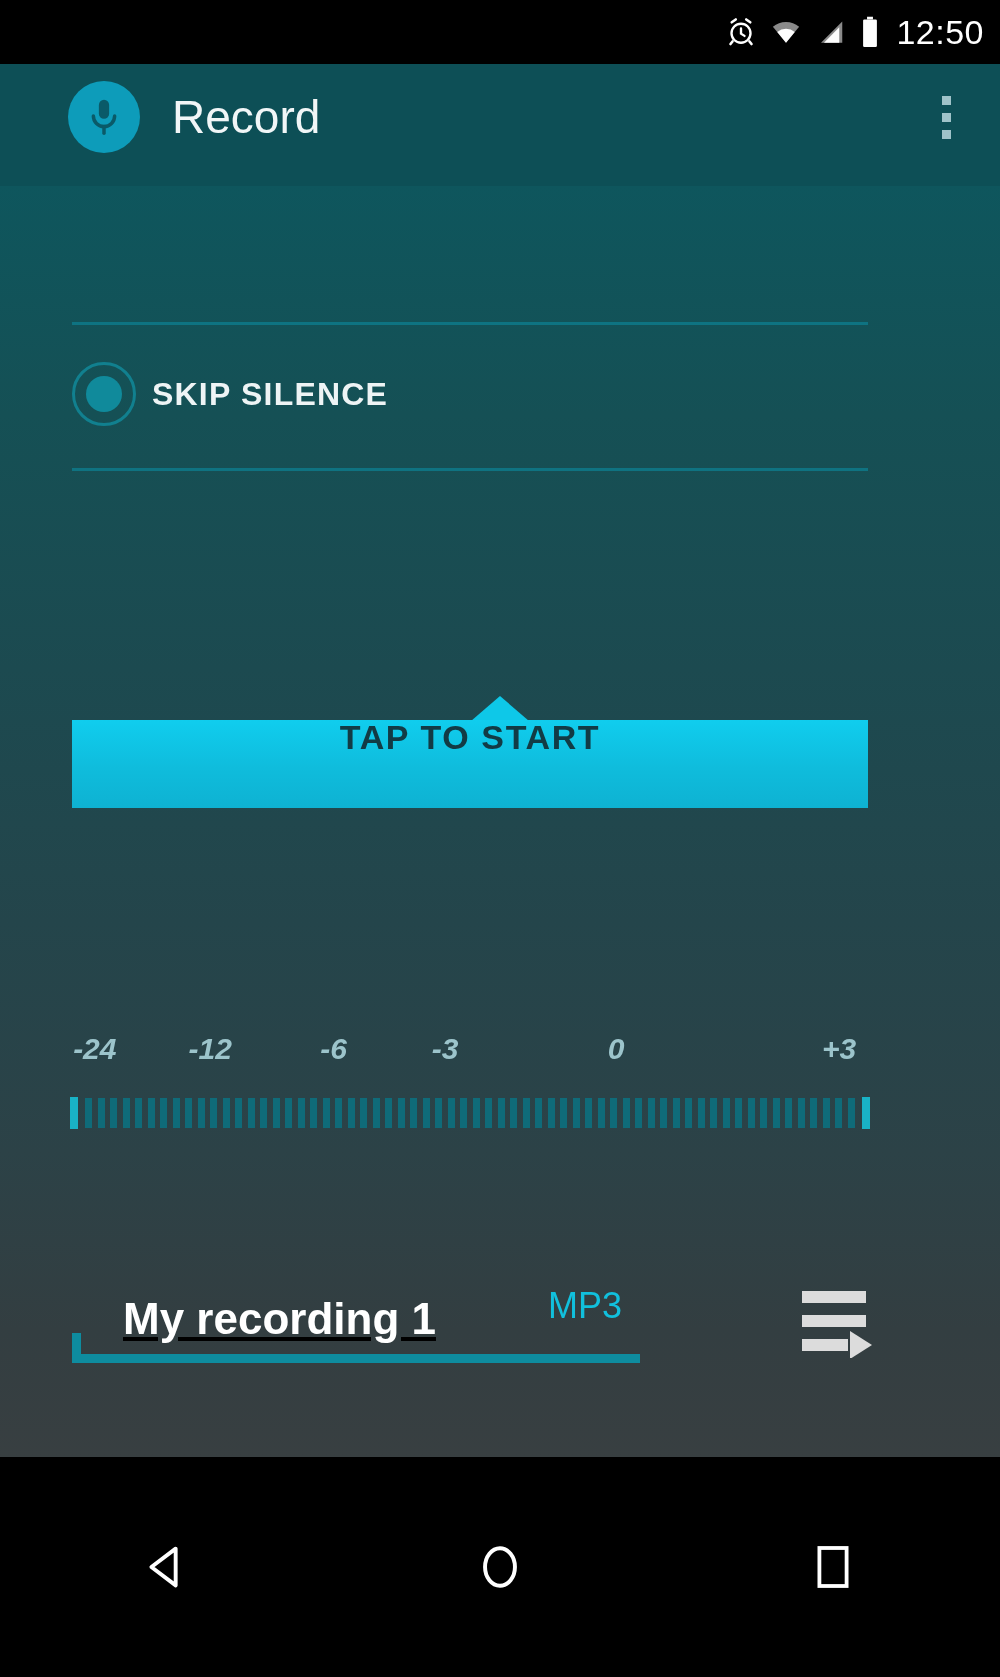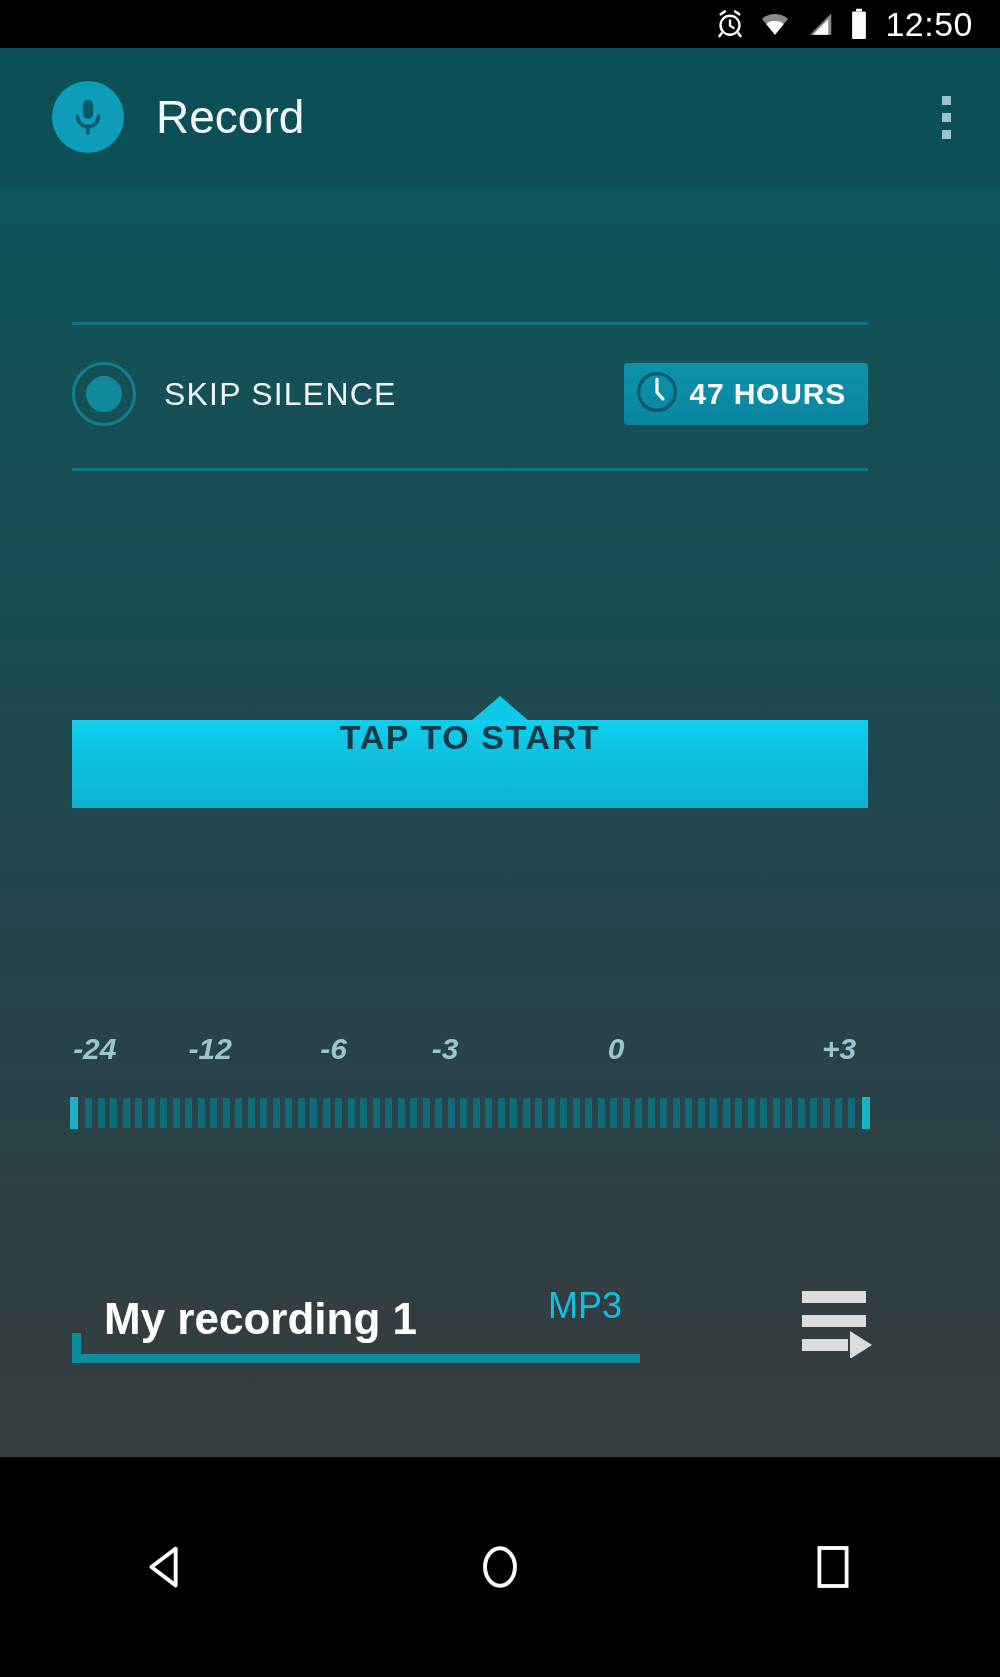--- a/index.html
+++ b/index.html
@@ -16,27 +16,27 @@
     height: 1677px;
     overflow: hidden;
     background: #0d4f56;
   }
 
   
   .statusbar {
     position: absolute;
     top: 0; left: 0;
     width: 1000px;
-    height: 48px;
+    height: 64px;
     background: #000000;
     display: flex;
     align-items: center;
     justify-content: flex-end;
     box-sizing: border-box;
-    padding-right: 27px;
+    padding-right: 16px;
   }
   .sb-icon {
     display: flex;
     align-items: center;
     justify-content: center;
     margin-left: 14px;
   }
   .sb-time {
     color: #ffffff;
     font-size: 34px;
@@ -48,21 +48,21 @@
 
   
   .actionbar {
     position: absolute;
     top: 48px; left: 0;
     width: 1000px;
     height: 138px;
     display: flex;
     align-items: center;
     box-sizing: border-box;
-    padding: 0 24px 0 52px;
+    padding: 0 24px 0 68px;
   }
   .app-icon {
     width: 72px;
     height: 72px;
     border-radius: 50%;
     background: #0d9cba;
     display: flex;
     align-items: center;
     justify-content: center;
     flex: 0 0 auto;
@@ -139,24 +139,24 @@
     flex: 0 0 auto;
     cursor: pointer;
   }
   .toggle-dot {
     width: 36px;
     height: 36px;
     border-radius: 50%;
     background: #108a9b;
   }
   .skip-label {
-    margin-left: 28px;
+    margin-left: 16px;
     color: #eef4f5;
     font-size: 32px;
-    font-weight: 400;
+    font-weight: 700;
     letter-spacing: 1.2px;
     line-height: 1;
   }
   .hours-badge {
     margin-left: auto;
     height: 62px;
     min-width: 238px;
     background: linear-gradient(180deg, #0e93ac 0%, #0b84a0 100%);
     border-radius: 4px;
     display: flex;
@@ -281,27 +281,28 @@
   
   .filerow {
     position: absolute;
     top: 1090px;
     left: 0;
     width: 1000px;
     height: 110px;
   }
   .file-field {
     position: absolute;
-    left: 56px;
+    left: 75px;
     top: 0;
     width: 568px;
     height: 86px;
     display: flex;
     align-items: center;
     cursor: text;
+    text-decoration: underline;
   }
   .file-name {
     color: #ffffff;
     font-size: 44px;
     font-weight: 700;
     line-height: 1;
     margin-left: 48px;
     white-space: nowrap;
   }
   .file-underline {
@@ -414,29 +415,20 @@
   <div class="main">
 
     <div class="divider top"></div>
 
     <div class="skiprow">
       <span class="toggle-ring">
         <span class="toggle-dot"></span>
       </span>
       <span class="skip-label">SKIP SILENCE</span>
 
-      <span class="hours-badge">
-        <span class="clock">
-          <svg width="46" height="46" viewBox="0 0 24 24">
-            <circle cx="12" cy="12" r="9.6" fill="none" stroke="#0b5a6b" stroke-width="1.7"></circle>
-            <path d="M12 5.4v6.8l3.1 3.4" fill="none" stroke="#e8f6f9" stroke-width="1.7" stroke-linecap="round"></path>
-          </svg>
-        </span>
-        <span class="hours-text">47 HOURS</span>
-      </span>
     </div>
 
     <div class="divider bottom"></div>
 
 
     <div class="tapwrap">
       <span class="tap-notch"></span>
       <div class="tap-btn">
         <span>TAP TO START</span>
       </div>

